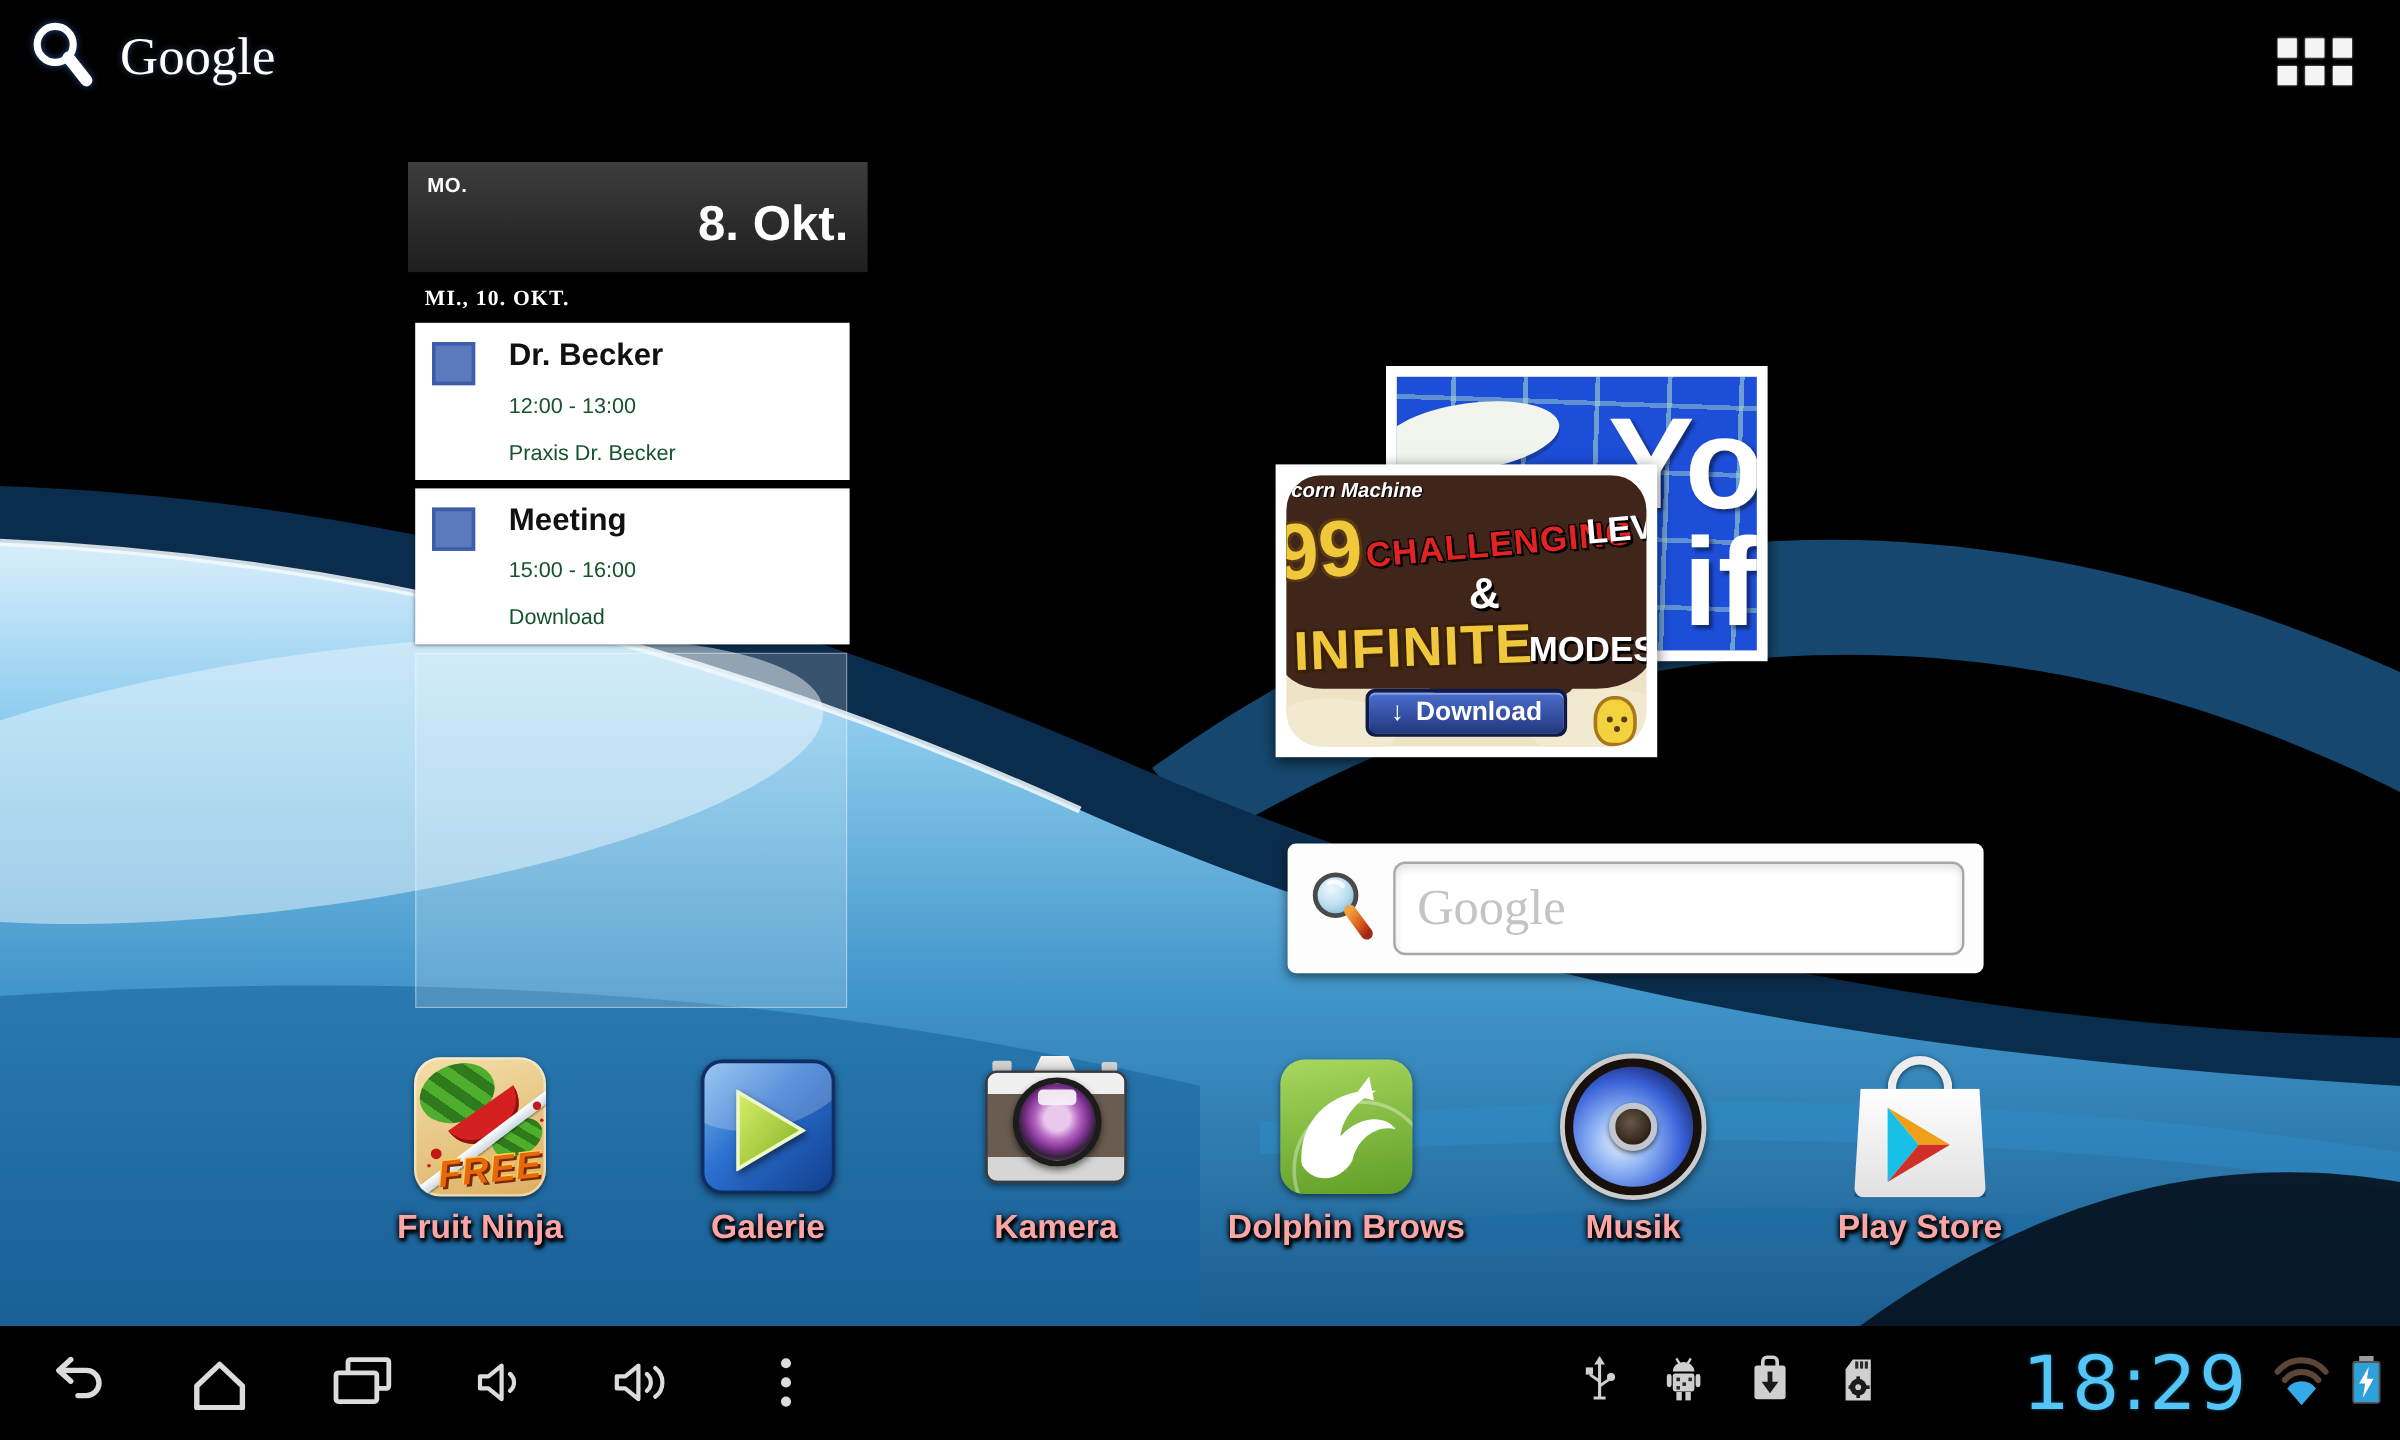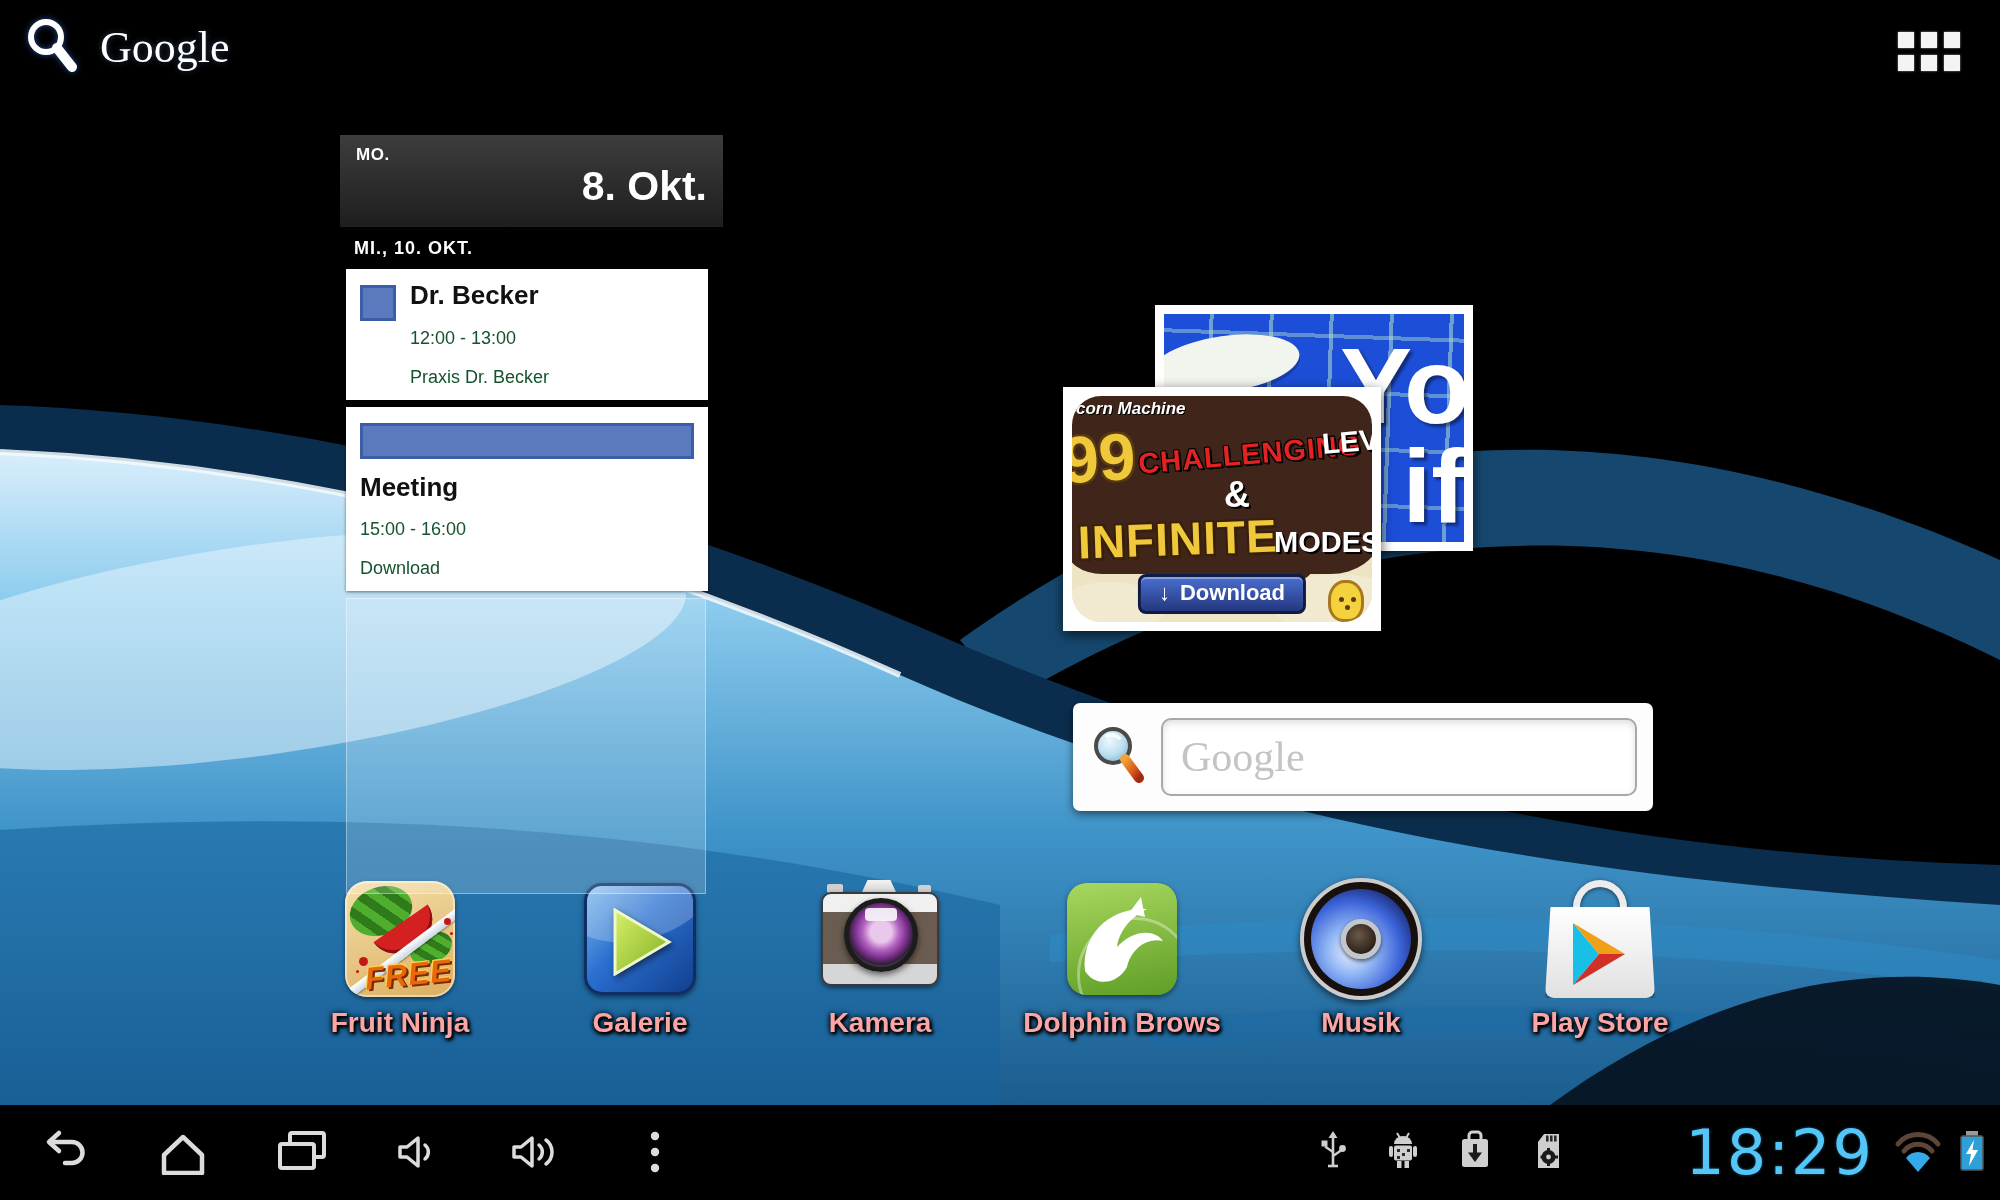--- a/index.html
+++ b/index.html
@@ -18,24 +18,24 @@
   .all-apps{position:absolute;right:40px;top:32px;display:grid;
             grid-template-columns:repeat(3,16px);grid-auto-rows:16px;gap:7px;cursor:pointer;}
   .all-apps span{background:#f4f4f4;box-shadow:0 0 2px rgba(255,255,255,.6);}
 
   
   .cal{position:absolute;left:340px;top:135px;width:383px;z-index:6;}
   .cal-header{height:93px;background:linear-gradient(#3d3d3d,#1e1e1e);padding:10px 16px 8px;
               border-bottom:1px solid #000;}
   .cal-dow{font-size:17px;font-weight:bold;color:#fff;letter-spacing:.5px;}
   .cal-date{font-size:41px;font-weight:bold;color:#fff;line-height:1.05;text-align:right;}
-  .cal-section{margin:10px 0 0 14px;font-size:18px;font-weight:bold;color:#fff;letter-spacing:1px;}
+  .cal-section{margin:10px 0 0 14px;font-size:18px;font-weight:bold;color:#fff;letter-spacing:1px;font-family:Liberation Serif, serif;}
   .cal-card{width:362px;margin-left:6px;margin-top:10px;background:#fff;padding:12px 14px;
-            display:flex;gap:14px;box-shadow:0 1px 3px rgba(0,0,0,.5);cursor:pointer;}
-  .cal-card + .cal-card{margin-top:7px;flex-direction:column;}
+            display:flex;gap:28px;box-shadow:0 1px 3px rgba(0,0,0,.5);cursor:pointer;}
+  .cal-card + .cal-card{margin-top:7px;}
   .evt-square{flex:0 0 36px;height:36px;background:#5b79bd;border:3px solid #3c5da8;margin-top:4px;}
   .evt-title{font-size:26px;font-weight:bold;color:#111;line-height:1.1;}
   .evt-time,.evt-loc{font-size:18px;color:#14532d;margin-top:18px;}
   .cal-rest{width:360px;margin-left:6px;margin-top:7px;height:296px;
             background:rgba(255,255,255,.18);border:1px solid rgba(255,255,255,.38);}
 
   
   .thumb{position:absolute;background:#fff;padding:9px;box-shadow:0 4px 12px rgba(0,0,0,.65);cursor:pointer;}
   .thumb-video{left:1155px;top:305px;width:318px;height:246px;z-index:4;}
   .video-art{width:100%;height:100%;background:#1d4ed8;position:relative;overflow:hidden;}

